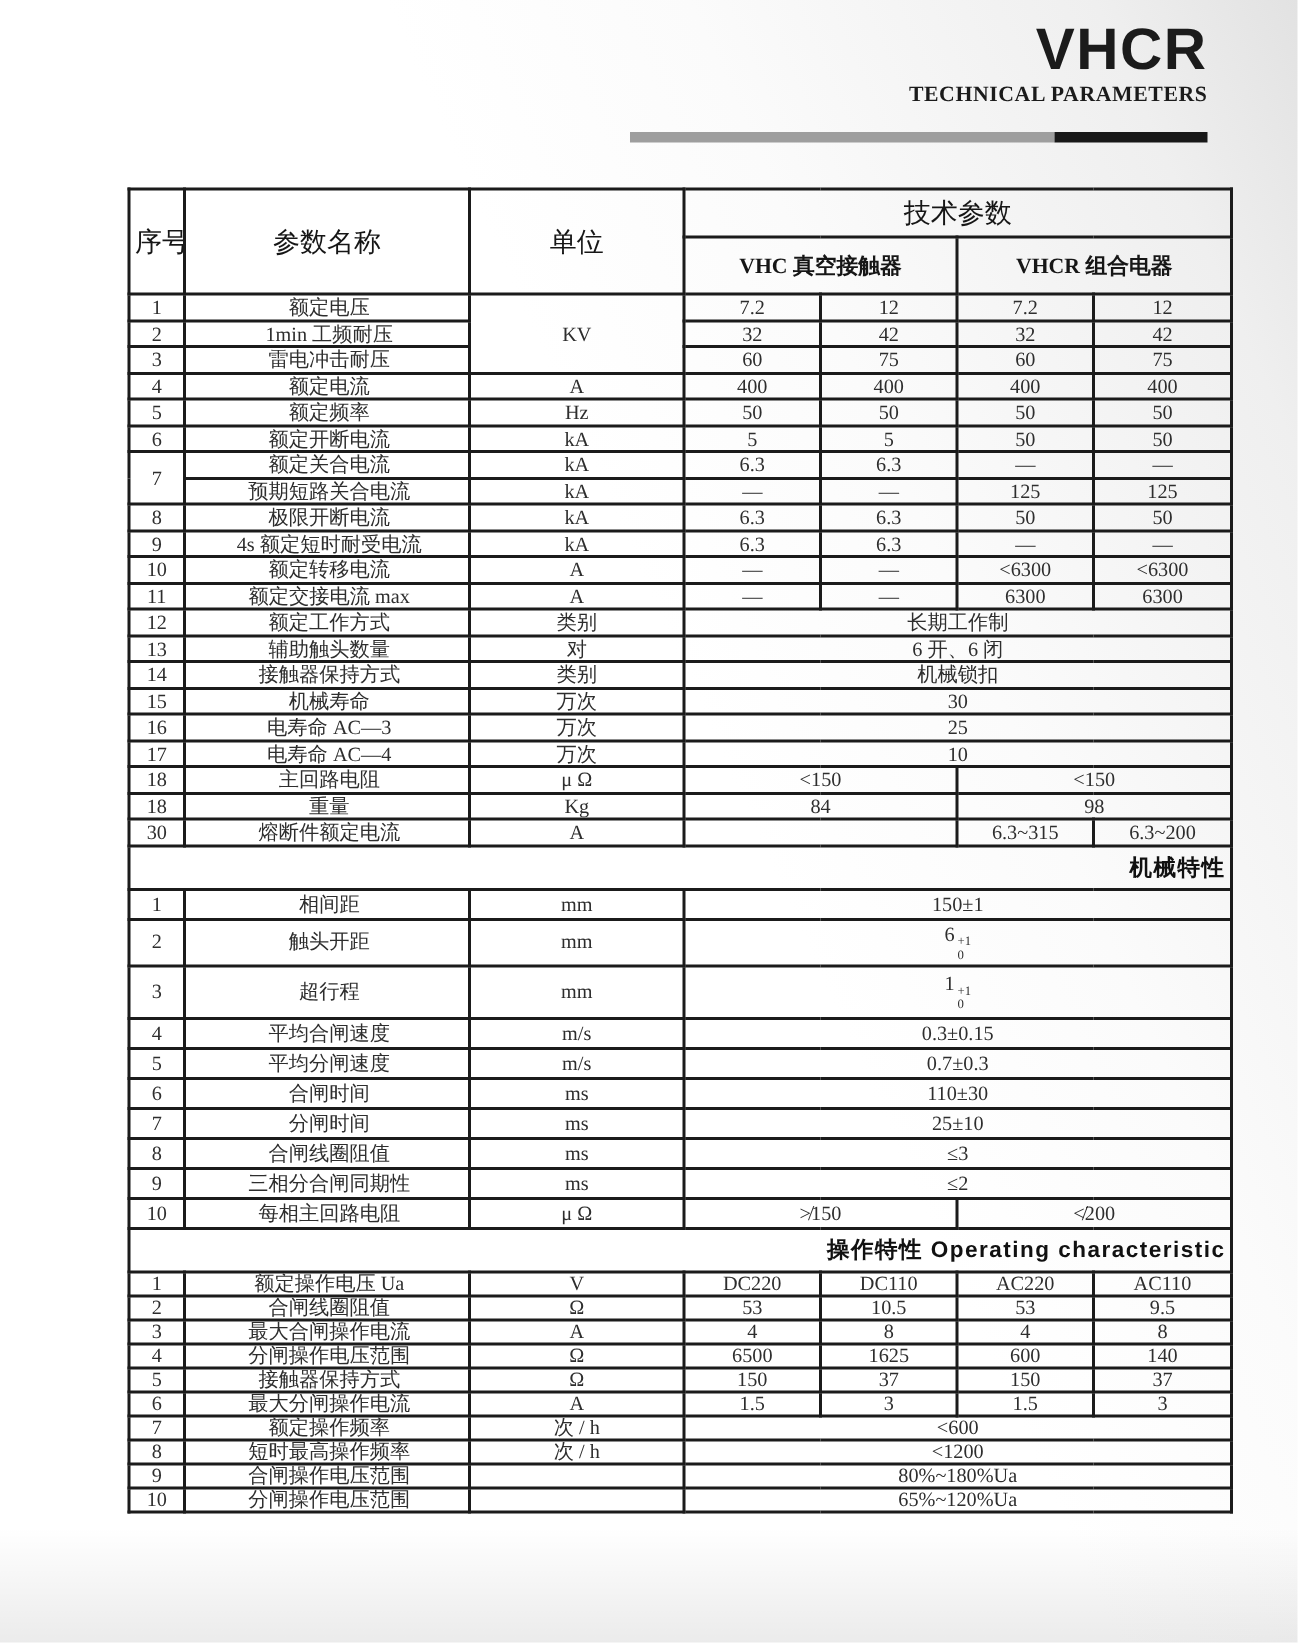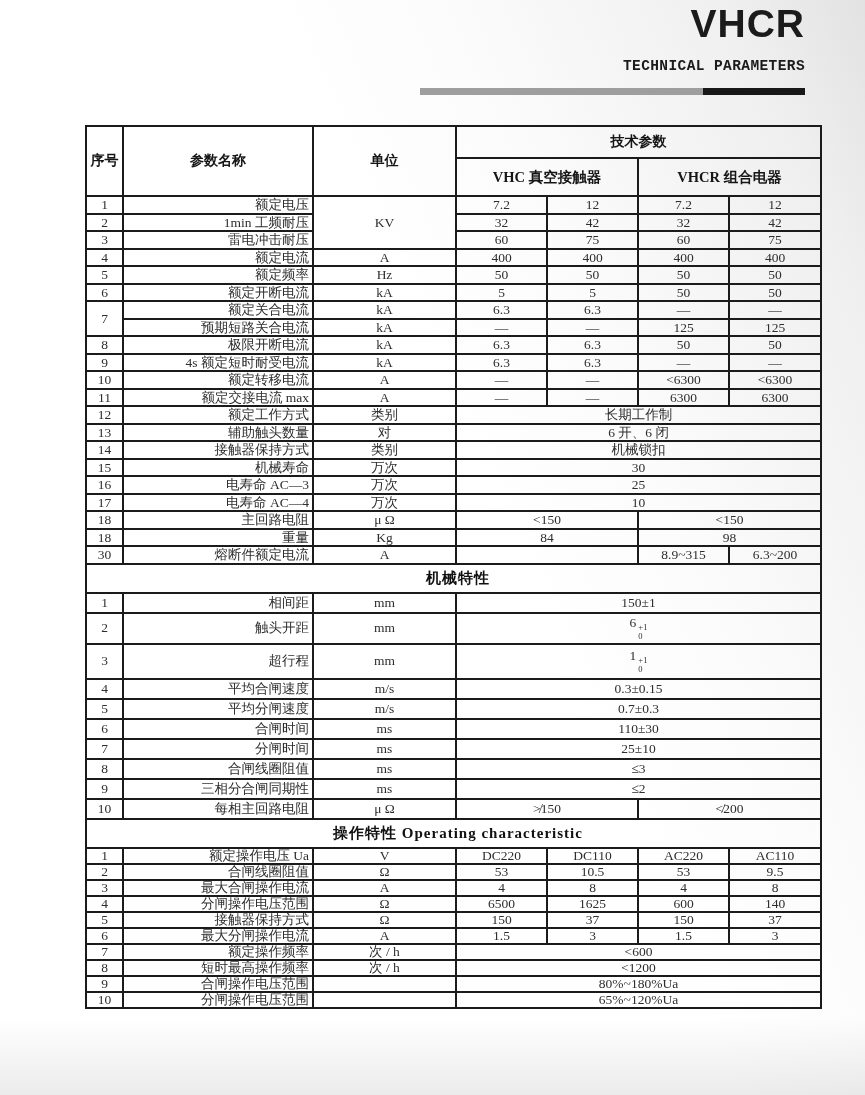--- a/index.html
+++ b/index.html
@@ -4,44 +4,44 @@
 <style>
   html,body{margin:0;padding:0}
   body{
     width:865px;height:1095px;position:relative;overflow:hidden;
     background:
       linear-gradient(180deg, rgba(0,0,0,0) 93%, rgba(0,0,0,0.08) 100%),
       linear-gradient(246deg, #e2e2e2 0%, #efefef 10%, #fbfbfb 30%, #ffffff 45%);
     font-family:"Liberation Serif", serif;color:#222;
   }
   
-  .header{position:absolute;top:4px;right:60px;text-align:right;color:#1b1b1b}
+  .header{position:absolute;top:14px;right:60px;text-align:right;color:#1b1b1b}
   .title{font-family:"Liberation Sans",sans-serif;font-weight:bold;font-size:39px;line-height:1.02;letter-spacing:1px}
-  .sub-en{font-family:Liberation Mono, monospace;font-weight:bold;font-size:14.5px;letter-spacing:.4px;margin-top:14px}
+  .sub-en{font-family:Liberation Serif, serif;font-weight:bold;font-size:14.5px;letter-spacing:.4px;margin-top:1px}
   .sub-zh{font-family:"Liberation Sans",sans-serif;font-weight:bold;font-size:23px;letter-spacing:3px;margin-top:3px}
   .rule{position:absolute;top:88px;left:420px;width:385px;height:7px;display:flex}
   .rule-gray{width:283px;background:#9e9e9e}
   .rule-black{flex:1;background:#181818}
   
   .tbl-wrap{position:absolute;left:85px;top:125px}
   table{border-collapse:collapse;table-layout:fixed;width:735px;background:transparent}
   th,td{border:2px solid #1b1b1b;text-align:center;vertical-align:middle;
         padding:0 3px;overflow:hidden;white-space:nowrap;color:#2e2e2e}
-  thead th{font-family:"Liberation Sans",sans-serif;font-weight:bold;font-size:14px;color:#161616}
+  thead th{font-family:"Liberation Sans",sans-serif;font-weight:normal;font-size:18px;color:#161616}
   thead tr.hr1 th{height:30px}
   thead tr.hr2 th{height:36px}
   thead th.subhead{font-family:"Liberation Serif",serif;font-weight:bold;font-size:14.5px}
-  td.al{text-align:right;padding-left:6px}
+  td.al{text-align:center;padding-left:6px}
   #tb-main td{height:15.5px;font-size:13.5px;line-height:1}
   #tb-mech td{height:18px;font-size:13.5px;line-height:1}
   #tb-mech tr:nth-child(2) td{height:29px}
   #tb-mech tr:nth-child(3) td{height:33px}
   #tb-oper td{height:14px;font-size:13.5px;line-height:1}
   tbody.sec-head td{
-    text-align:center;font-family:Liberation Serif, serif;font-weight:bold;
+    text-align:right;font-family:Liberation Sans, sans-serif;font-weight:bold;
     font-size:15px;color:#111;height:27px;padding-left:12px;letter-spacing:1px}
   .tol{display:inline-flex;flex-direction:column;align-items:flex-start;
        vertical-align:-3px;margin-left:2px;font-size:8.5px;line-height:1.05}
 </style>
 </head>
 <body>
 
 <div class="header">
   <div class="title">VHCR</div>
   <div class="sub-en">TECHNICAL PARAMETERS</div>
@@ -228,21 +228,21 @@
           <td class="al">重量</td>
           <td>Kg</td>
           <td colspan="2">84</td>
           <td colspan="2">98</td>
         </tr>
         <tr>
           <td>30</td>
           <td class="al">熔断件额定电流</td>
           <td>A</td>
           <td colspan="2"></td>
-          <td>8.9~315</td>
+          <td>6.3~315</td>
           <td>6.3~200</td>
         </tr>
       </tbody>
     <tbody class="sec-head">
       <tr>
         <td colspan="7">机械特性</td>
       </tr>
     </tbody>
     <tbody id="tb-mech">
         <tr>

